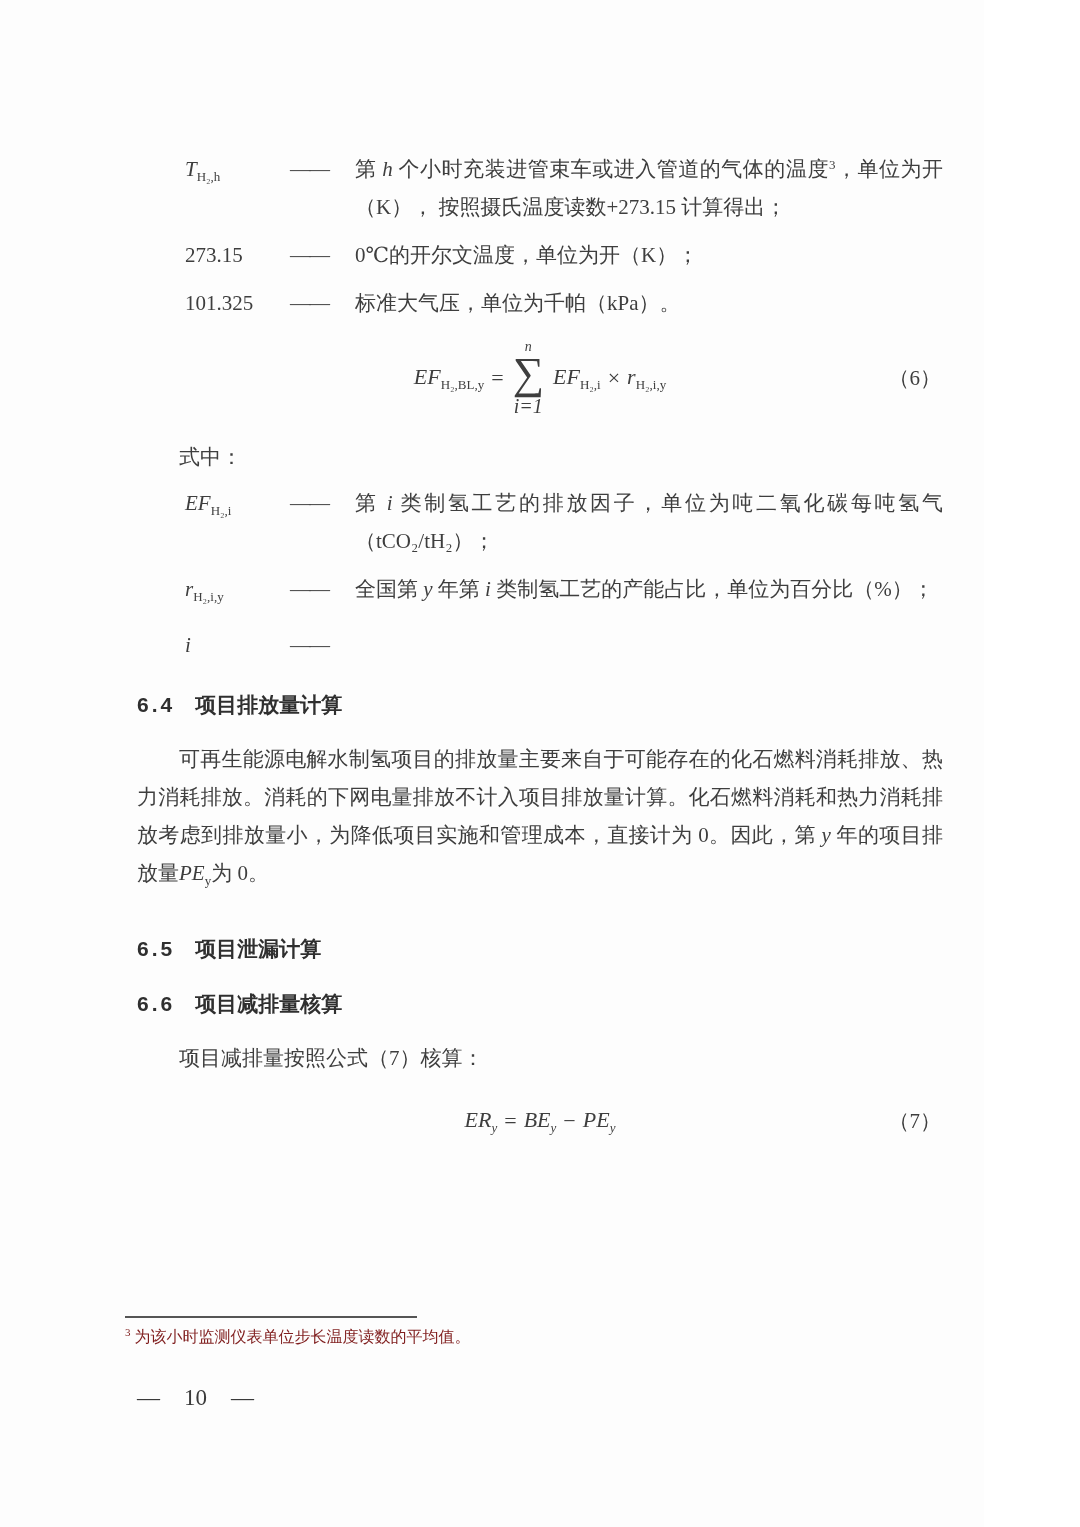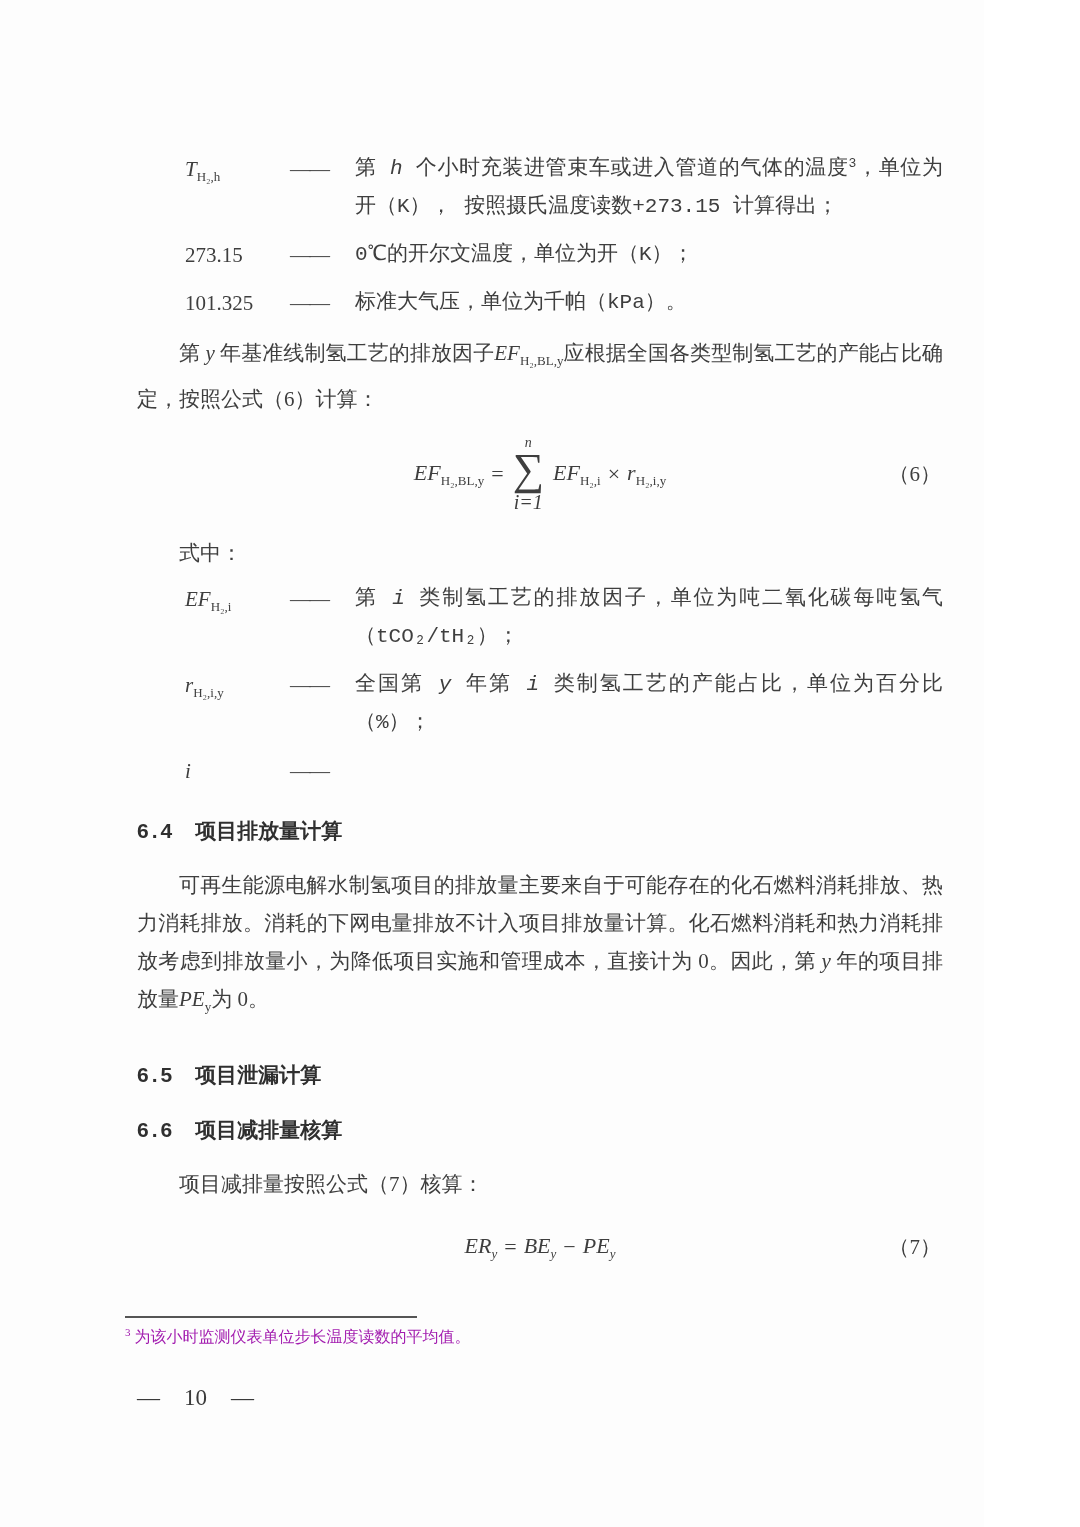--- a/index.html
+++ b/index.html
@@ -24,21 +24,21 @@
   }
 
   
   .def-row {
     display: grid;
     grid-template-columns: 153px 65px 1fr;
     margin-bottom: 10px;
   }
   .def-term { padding-left: 48px; white-space: nowrap; }
   .def-dash { letter-spacing: -2px; color: #4a4a4a; }
-  .def-text { text-align: justify; font-family: Liberation Mono, monospace; }
+  .def-text { text-align: justify; }
 
   .var { font-style: italic; }
   .sub {
     font-size: 13px;
     vertical-align: -5px;
     letter-spacing: 0;
   }
   .sup {
     font-size: 13px;
     vertical-align: 7px;
@@ -108,21 +108,21 @@
   .para-after-heading { margin-top: 16px; }
 
   
   .footnote {
     position: absolute;
     left: 125px;
     top: 1316px;
     width: 700px;
     font-size: 16px;
     line-height: 24px;
-    color: #a21caf;
+    color: #7f1d1d;
   }
   .footnote-rule {
     width: 292px;
     height: 0;
     border-top: 2px solid #555555;
     margin-bottom: 7px;
   }
   .footnote .sup { font-size: 11px; vertical-align: 6px; }
 
   
@@ -154,21 +154,20 @@
         <div class="def-dash">——</div>
         <div class="def-text">0℃的开尔文温度，单位为开（K）；</div>
       </div>
       <div class="def-row">
         <div class="def-term">101.325</div>
         <div class="def-dash">——</div>
         <div class="def-text">标准大气压，单位为千帕（kPa）。</div>
       </div>
     </section>
 
-    <p class="para para-ef"><span>第 </span><span class="var">y</span><span> 年基准线制氢工艺的排放因子</span><span class="var">EF</span><span class="sub">H₂,BL,y</span><span>应根据全国各类型制氢工艺的产能占比确定，按照公式（6）计算：</span></p>
 
     <div class="formula-block">
       <div class="formula">
         <span><span class="var">EF</span><span class="sub">H₂,BL,y</span></span>
         <span>=</span>
         <span class="sum">
           <span class="sum-top">n</span>
           <span class="sum-sym">∑</span>
           <span class="sum-bot">i=1</span>
         </span>

